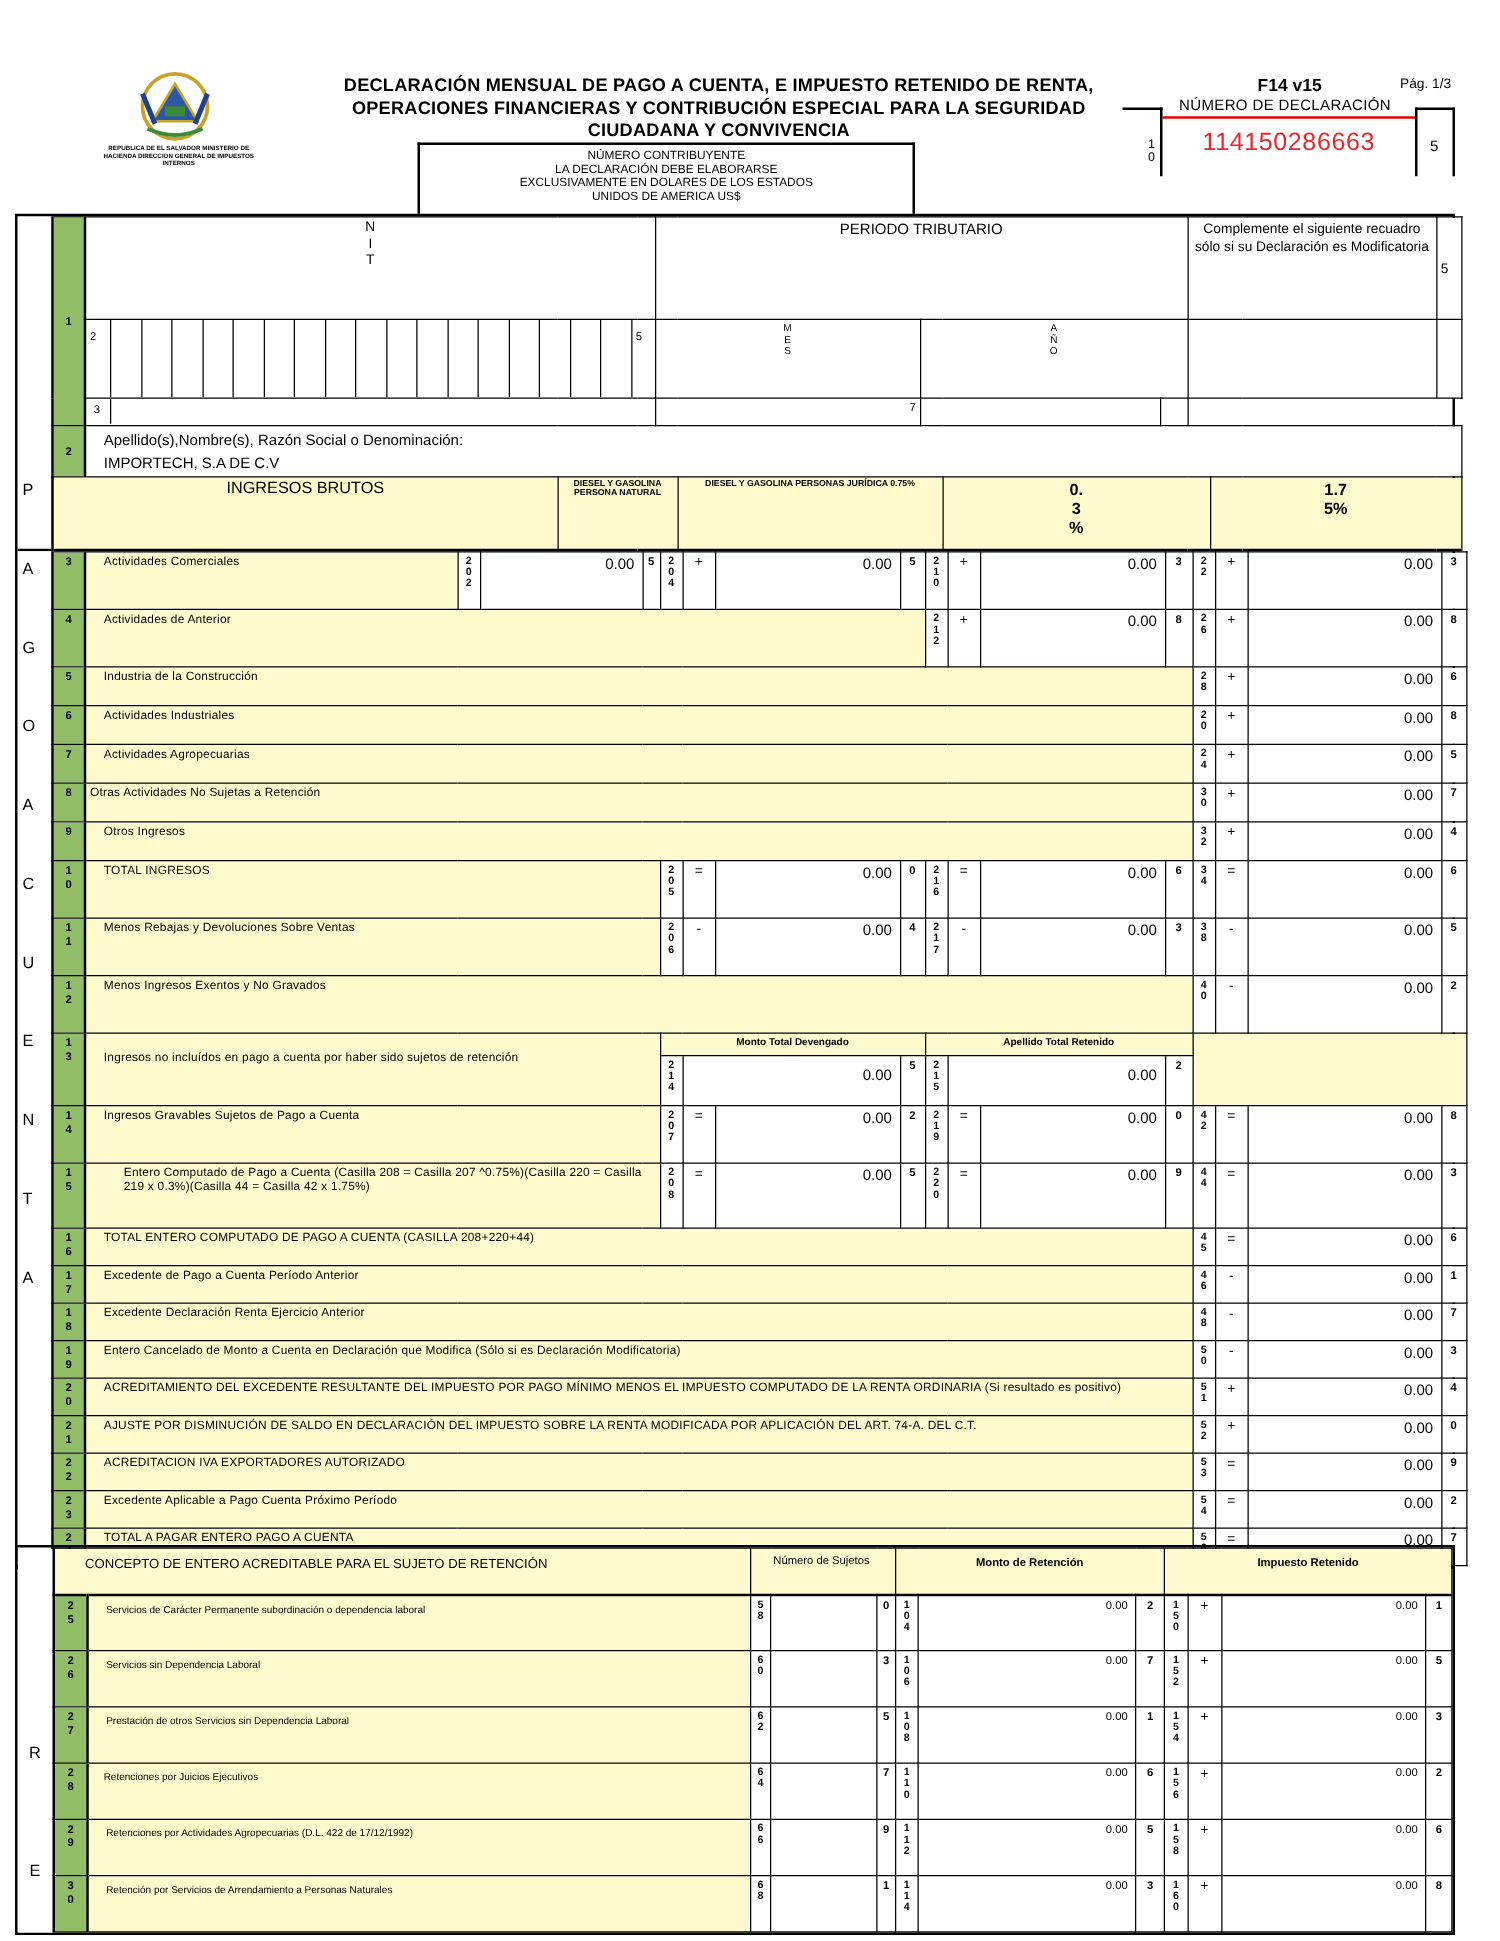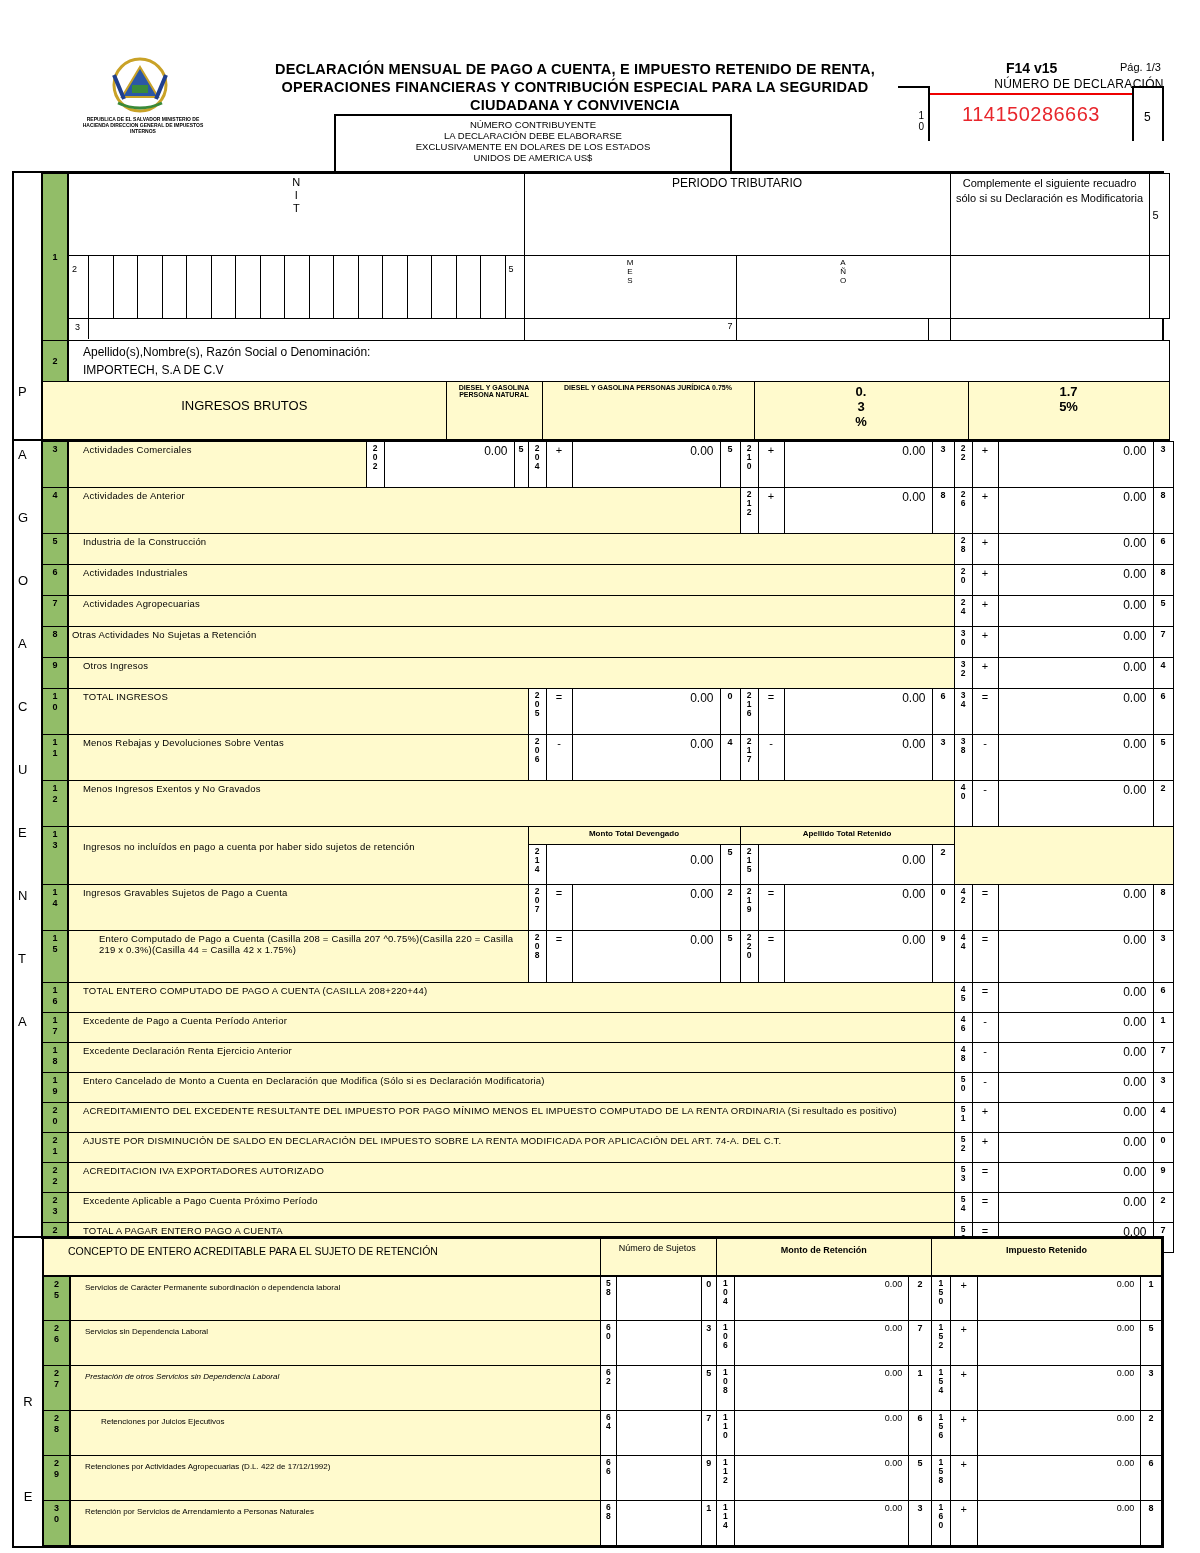--- a/index.html
+++ b/index.html
@@ -4,21 +4,21 @@
 <style>
 *{box-sizing:border-box;margin:0;padding:0}
 body{width:1200px;height:1553px;background:#fff;font-family:"Liberation Sans","DejaVu Sans",sans-serif;color:#000;position:relative;overflow:hidden}
 .abs{position:absolute}
 .hdr-title{left:270px;top:60px;width:610px;text-align:center;font-weight:bold;font-size:14.5px;line-height:18px;letter-spacing:0.2px}
 .logo{left:100px;top:55px;width:80px;height:60px}
 .logo-text{left:78px;top:116px;width:130px;text-align:center;font-size:5px;font-weight:bold;line-height:6px}
 .notice{left:334px;top:114px;width:398px;height:57px;border:2px solid #000;border-bottom:none;text-align:center;font-size:9.5px;line-height:11px;padding-top:3px}
 .form-id{left:1006px;top:60px;font-size:14px;font-weight:bold}
 .pag{left:1120px;top:61px;font-size:11px}
-.numlbl{left:974px;top:77px;width:210px;text-align:center;font-size:12px;letter-spacing:.3px}
+.numlbl{left:923px;top:77px;width:210px;text-align:center;font-size:12px;letter-spacing:.3px}
 .numbox{left:930px;top:93px;width:202px;height:48px;border-top:2px solid #e00}
 .numval{left:930px;top:103px;width:202px;text-align:center;font-size:20px;color:#e8262c;letter-spacing:.5px}
 .vnum{font-size:10px;line-height:11px;text-align:center}
 table{border-collapse:collapse;table-layout:fixed}
 td{border:1px solid #000;font-size:10px;vertical-align:top;padding:2px 3px;overflow:hidden}
 .main{position:absolute;left:12px;top:171px;width:1152px;border:2px solid #000}
 .y{background:#fffacd}
 .g{background:#92bd68;font-weight:bold;text-align:center;font-size:9px;border-right:2px solid #000}
 .w{background:#fff}
 .side{background:#fff;border:none;border-right:2px solid #000;text-align:center;vertical-align:middle;font-size:13px}
@@ -139,21 +139,21 @@
 </tr>
 <tr style="height:40px">
   <td class="g" style="vertical-align:middle">2</td>
   <td colspan="16" class="w" style="font-size:12px;line-height:18px;padding-left:14px">
     <div>Apellido(s),Nombre(s), Razón Social o Denominación:</div>
     <div>IMPORTECH, S.A DE C.V</div>
   </td>
 </tr>
 
 <tr style="height:58px" class="hb">
-  <td colspan="2" class="y ctr" style="font-size:13px;padding-top:16px">INGRESOS BRUTOS</td>
+  <td colspan="2" class="y ctr" style="font-size:13px;padding-top:0">INGRESOS BRUTOS</td>
   <td colspan="4" class="y ctr bold" style="font-size:7px">DIESEL Y GASOLINA PERSONA NATURAL</td>
   <td colspan="4" class="y ctr bold" style="font-size:7px">DIESEL Y GASOLINA PERSONAS JURÍDICA 0.75%</td>
   <td colspan="4" class="y ctr bold" style="font-size:13px;line-height:15px">0.<br>3<br>%</td>
   <td colspan="4" class="y ctr bold" style="font-size:13px">1.7<br>5%</td>
 </tr>
 </tbody>
     </table>
 
 <table style="width:1148px" id="detail">
 <colgroup>
@@ -540,41 +540,41 @@
           <td class="cn w" style="white-space: pre;">1
 5
 2</td>
           <td class="op w">+</td>
           <td class="amt w" style="font-size: 9px;">0.00</td>
           <td class="cd w">5</td>
         </tr>
         <tr style="height: 41px;">
           <td class="g" style="white-space: pre; line-height: 11px;">2
 7</td>
-          <td class="y" style="font-size: 8px; padding-left: 14px; padding-top: 6px; font-style: italic;">Prestación de otros Servicios sin Dependencia Laboral</td>
+          <td class="y" style="font-size: 8px; padding-left: 14px; padding-top: 6px;">Prestación de otros Servicios sin Dependencia Laboral</td>
           <td class="cn w" style="white-space: pre;">6
 2</td>
           <td class="w"></td>
           <td class="cd w">5</td>
           <td class="cn w" style="white-space: pre;">1
 0
 8</td>
           <td class="amt w" style="font-size: 9px;">0.00</td>
           <td class="cd w">1</td>
           <td class="cn w" style="white-space: pre;">1
 5
 4</td>
           <td class="op w">+</td>
           <td class="amt w" style="font-size: 9px;">0.00</td>
           <td class="cd w">3</td>
         </tr>
         <tr style="height: 41px;">
           <td class="g" style="white-space: pre; line-height: 11px;">2
 8</td>
-          <td class="y" style="font-size: 8px; padding-left: 30px; padding-top: 6px;">Retenciones por Juicios Ejecutivos</td>
+          <td class="y" style="font-size: 8px; padding-left: 12px; padding-top: 6px;">Retenciones por Juicios Ejecutivos</td>
           <td class="cn w" style="white-space: pre;">6
 4</td>
           <td class="w"></td>
           <td class="cd w">7</td>
           <td class="cn w" style="white-space: pre;">1
 1
 0</td>
           <td class="amt w" style="font-size: 9px;">0.00</td>
           <td class="cd w">6</td>
           <td class="cn w" style="white-space: pre;">1

